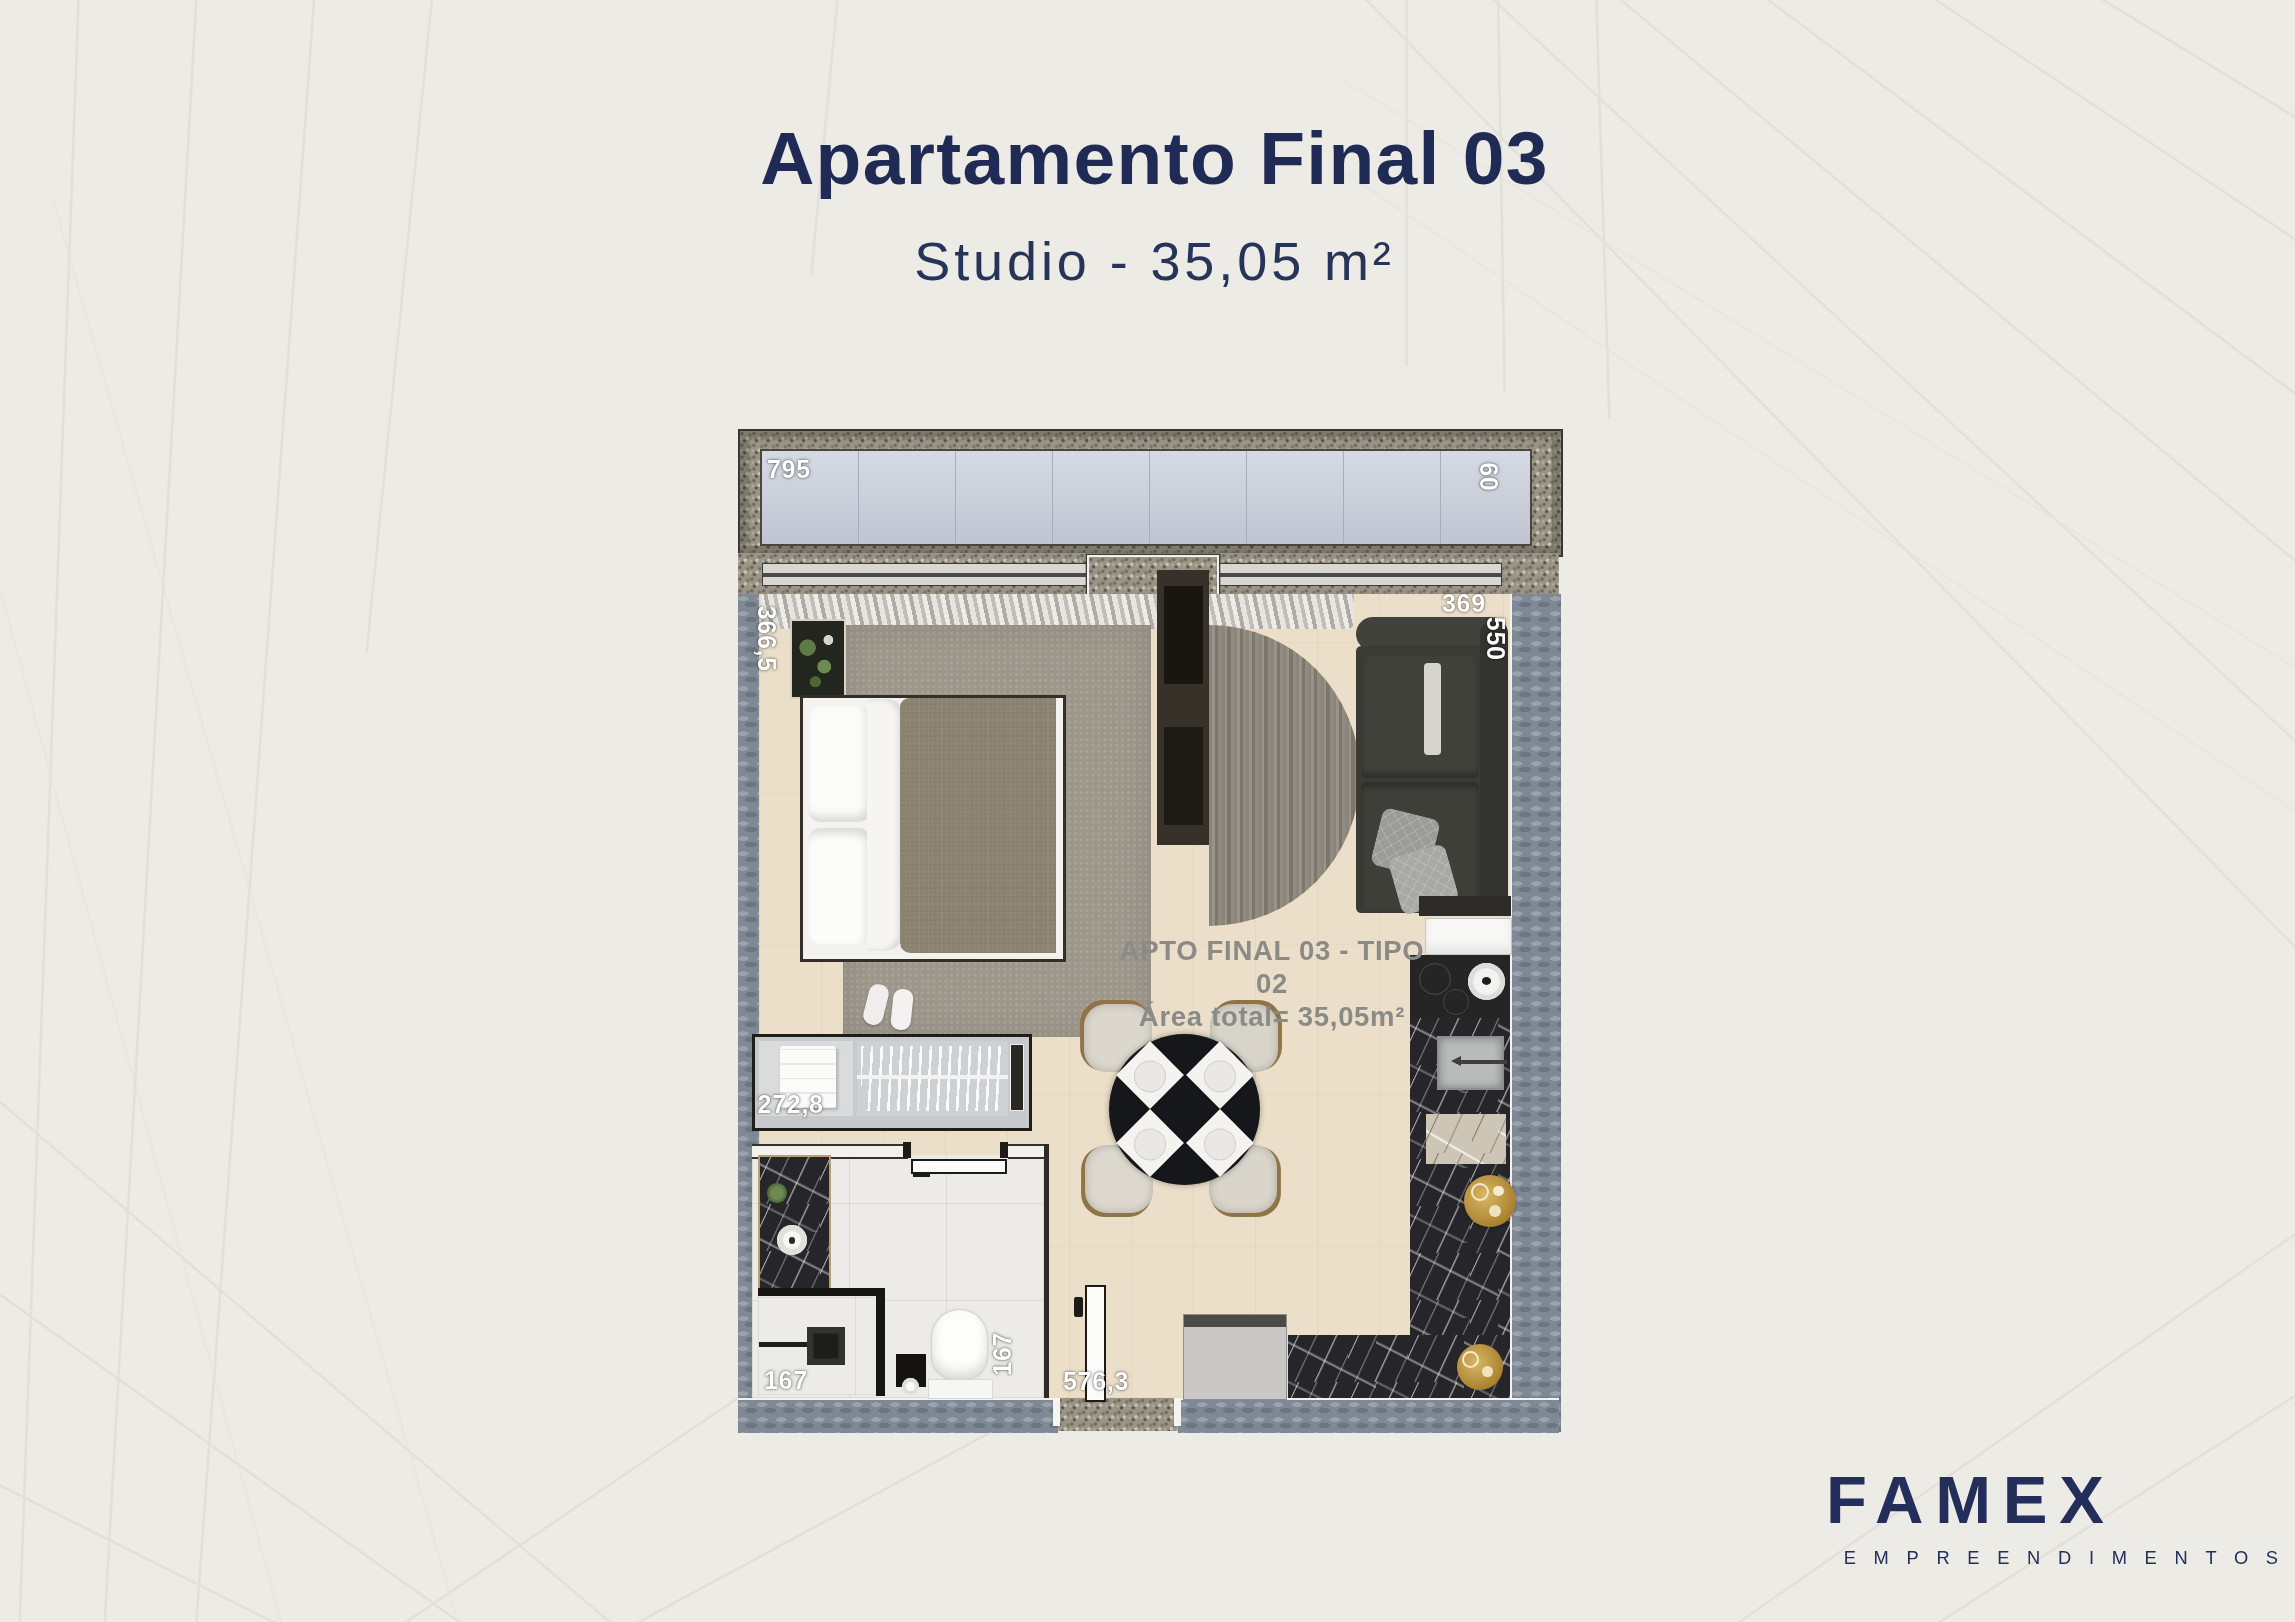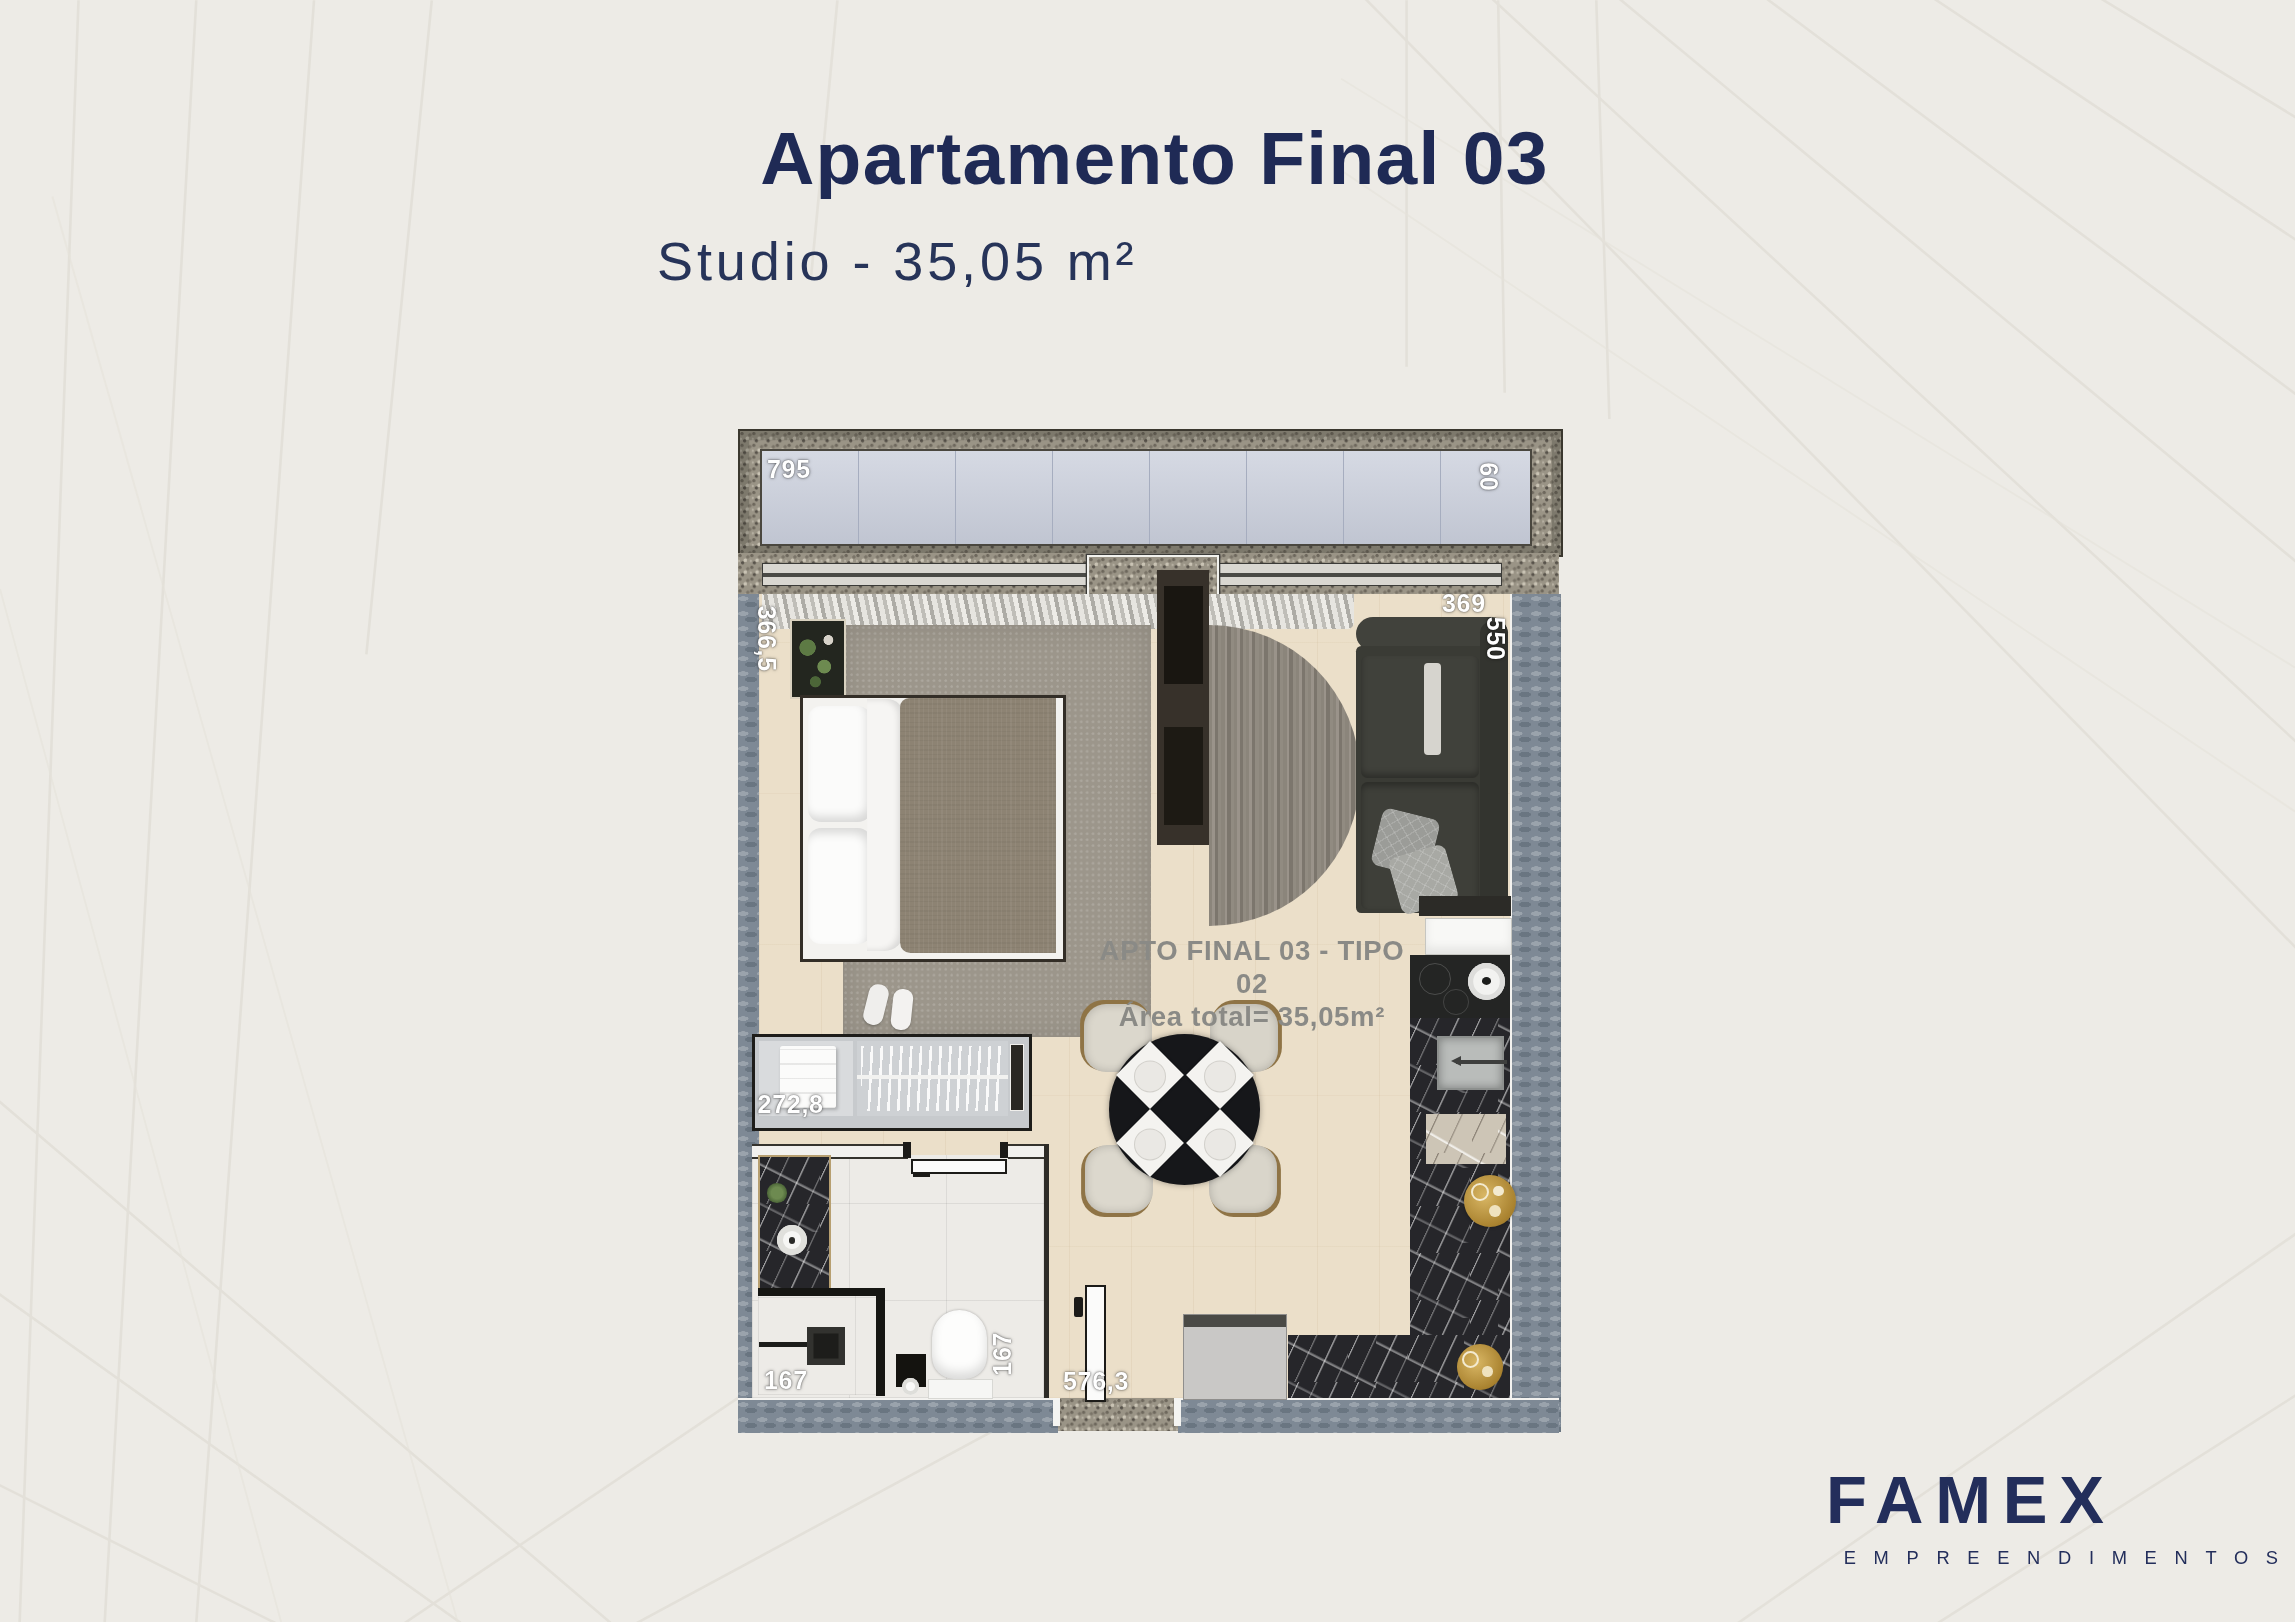--- a/index.html
+++ b/index.html
@@ -81,21 +81,21 @@
     <g stroke="#e6e3db" stroke-width="3" opacity="0.6" fill="none">
       <line x1="2050" y1="120" x2="3508" y2="1020"></line>
         <line x1="2050" y1="260" x2="3508" y2="1240"></line>
       <line x1="80" y1="300" x2="700" y2="2480"></line>
         <line x1="0" y1="900" x2="430" y2="2480"></line>
     </g>
   </svg>
 
   <div class="a" style="left:657px;top:115px;width:995px;text-align:center;font-size:75px;font-weight:bold;
               color:#1f2a55;letter-spacing:1.3px;">Apartamento Final 03</div>
-  <div class="a" style="left:657px;top:230px;width:995px;text-align:left;font-size:54px;font-weight:400;
+  <div class="a" style="left:657px;top:230px;width:995px;text-align:center;font-size:54px;font-weight:400;
               color:#273459;letter-spacing:3.9px;">Studio - 35,05 m²</div>
 
   <div class="a" style="left:738px;top:429px;width:821px;height:1002px;">
 
     <div class="a granite" style="left:0;top:0;width:821px;height:124px;border:2px solid #3a372e;box-shadow:inset 0 0 0 9.2px rgba(40,38,32,.25);"></div>
     <div class="a glass" style="left:22px;top:19.6px;width:768px;height:93px;border:2px solid #4a473f;"></div>
 
     <div class="a granite" style="left:0;top:124px;width:821px;height:41px;"></div>
     <div class="a" style="left:23.6px;top:134px;width:325px;height:21px;background:#d9d7d1;border:1.3px solid #3b3b38;
                 background-image:linear-gradient(0deg,transparent 0 40%,#4a4a46 40% 58%,transparent 58%);"></div>
@@ -240,21 +240,21 @@
     <div class="a" style="left:164px;top:949px;width:17px;height:17px;border-radius:50%;background:#fafaf8;box-shadow:inset 0 0 0 3.9px #dededa;"></div>
     <div class="a" style="left:194px;top:881px;width:55px;height:69px;background:#fdfdfc;border-radius:27.5px 27.5px 22px 22px;
                 box-shadow:inset 0 -6.5px 10.5px rgba(0,0,0,.14),0 0 2.6px rgba(0,0,0,.3);"></div>
     <div class="a" style="left:190px;top:950px;width:63px;height:17.7px;background:#f6f6f4;border:1.3px solid #d8d8d4;"></div>
 
     <div class="a" style="left:347px;top:856px;width:17px;height:113px;background:#fbfbfa;border:2px solid #1c1b18;"></div>
     <div class="a" style="left:336px;top:868px;width:9.2px;height:19.6px;background:#1c1b18;border-radius:2px;"></div>
     <div class="a" style="left:315px;top:969px;width:6.5px;height:27.5px;background:#f4f4f1;"></div>
     <div class="a" style="left:436px;top:969px;width:6.5px;height:27.5px;background:#f4f4f1;"></div>
 
-    <div class="a lbl-grey" style="left:344px;top:505px;width:340px;text-align:center;font-size:27.5px;line-height:1.2;letter-spacing:0.7px;">
+    <div class="a lbl-grey" style="left:364px;top:505px;width:340px;text-align:center;font-size:27.5px;line-height:1.2;letter-spacing:0.7px;">
       <div>APTO FINAL 03 - TIPO 02</div>
       <div>Área total= 35,05m²</div>
     </div>
 
     <div class="a dim" style="left:29px;top:26px;">795</div>
     <div class="a dim dimbox" style="left:708px;top:34px;transform:rotate(90deg);">
         <span>60</span>
       </div>
     <div class="a dim dimbox" style="left:-14.4px;top:196px;transform:rotate(90deg);">
         <span>366,5</span>

